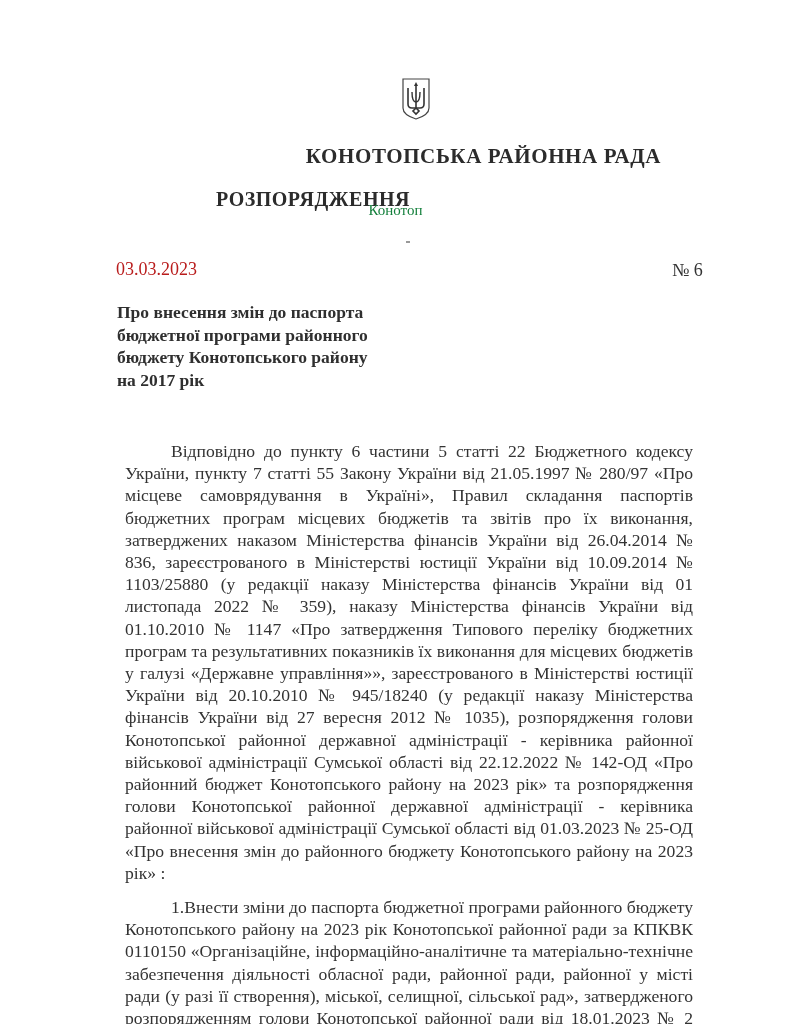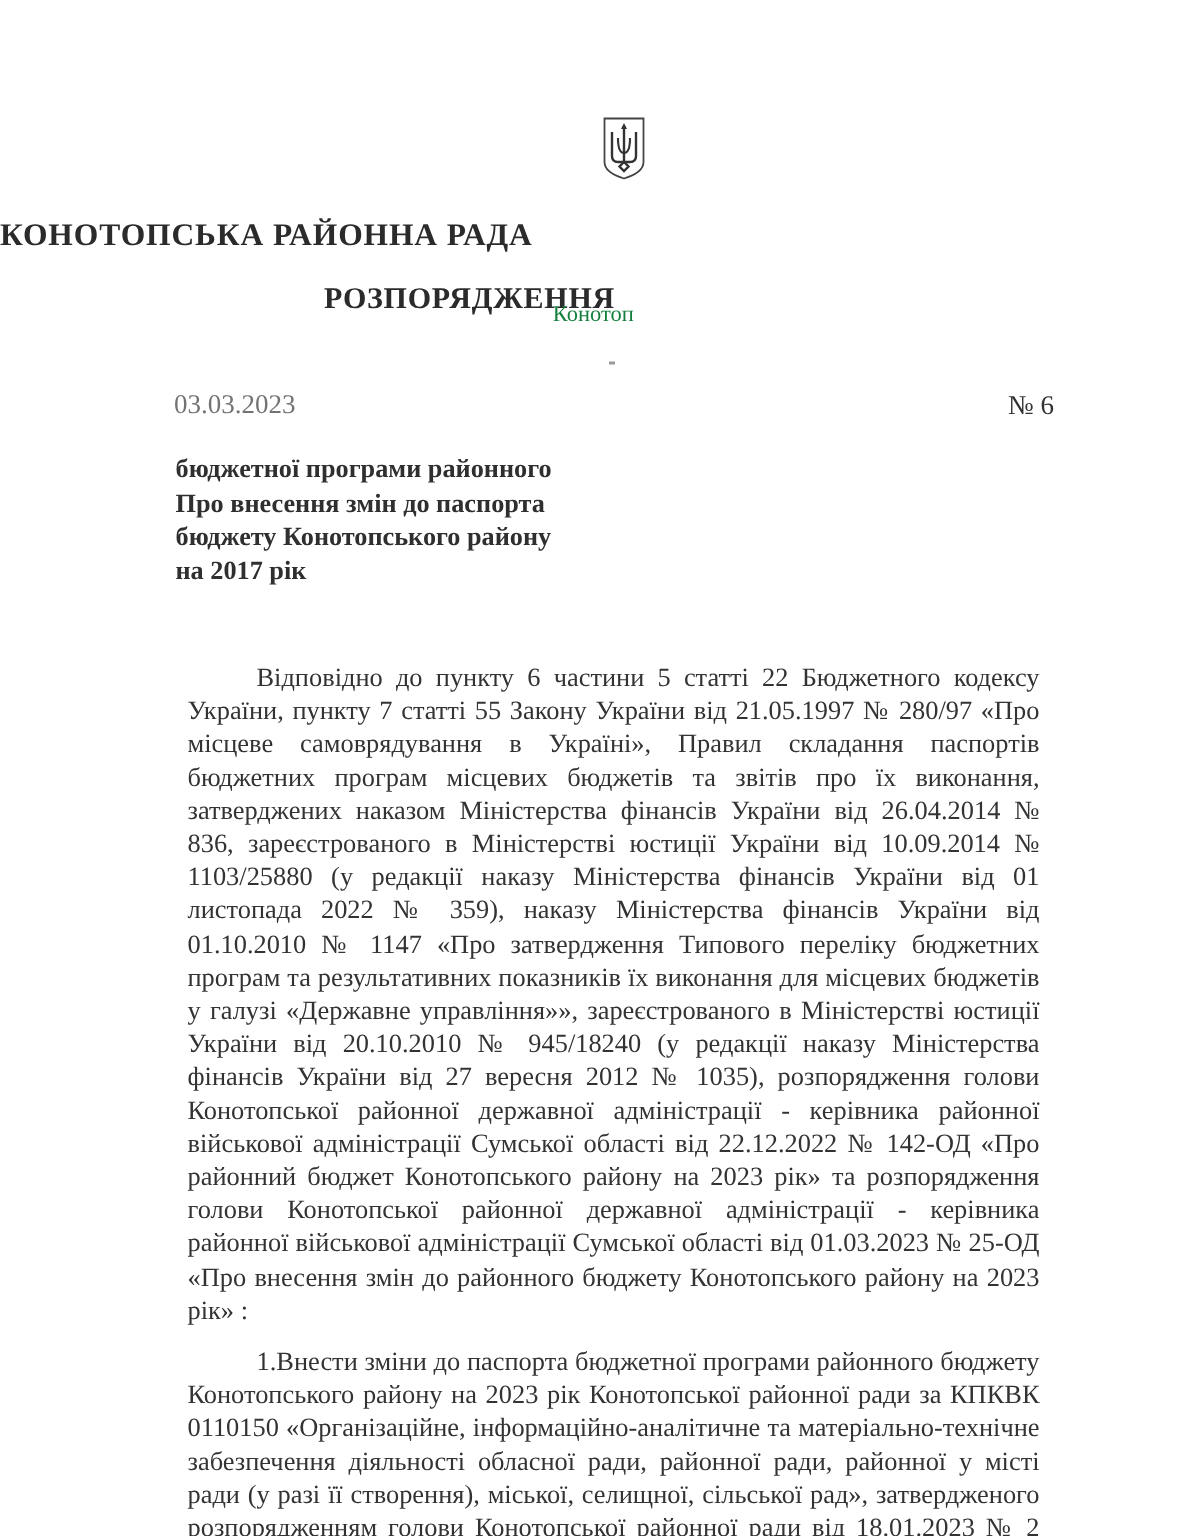--- a/index.html
+++ b/index.html
@@ -1,27 +1,27 @@
 <!DOCTYPE html>
 <html><head>
   <meta charset="utf-8">
   <style>
     html, body { margin: 0; padding: 0; background: #ffffff; }
     body { width: 791px; height: 1024px; overflow: hidden; position: relative;
            font-family: "Liberation Serif", "DejaVu Serif", serif; color: #2a2a2a; }
     .page { position: absolute; left: 0; top: 0; width: 791px; height: 1024px; }
     .emblem { position: absolute; left: 401px; top: 78px; width: 30px; height: 42px; }
-    .council { position: absolute; left: 0; width: 661px; top: 144px; text-align: left;
+    .council { position: absolute; left: 0; width: 661px; top: 144px; text-align: right;
                font-weight: bold; font-size: 21px; letter-spacing: 0.6px; color: #2b2b2b; }
     .doc-type { position: absolute; left: 0; width: 626px; top: 188px; text-align: center;
                 font-weight: bold; font-size: 20px; letter-spacing: 0.5px; color: #2b2b2b; }
     .city { position: absolute; left: 0; width: 791px; top: 202px; text-align: center;
             font-size: 15px; color: #15803d; }
     .dot-mark { position: absolute; left: 406px; top: 241px; width: 4px; height: 2px; background: #999; }
-    .date { position: absolute; left: 116px; top: 259px; font-size: 18px; color: #737373; }
+    .date { position: absolute; left: 116px; top: 259px; font-size: 18px; color: #b91c1c; }
     .number { position: absolute; left: 672px; top: 260px; font-size: 18px; color: #333; }
     .subject { position: absolute; left: 117px; top: 301px; width: 300px; font-weight: bold;
                font-size: 17.5px; line-height: 22.5px; color: #2f2f2f; }
     .body-text { position: absolute; left: 113px; top: 428px; width: 592px; font-size: 17.6px;
                  line-height: 22.2px; color: #333; text-align: justify; }
     .body-text p { margin: 12px; text-indent: 46px; }
     .body-text p.para2 { margin-top: 0; }
   </style>
 </head>
 <body>
@@ -38,22 +38,22 @@
 
   <div class="council">КОНОТОПСЬКА РАЙОННА РАДА</div>
   <div class="doc-type">РОЗПОРЯДЖЕННЯ</div>
   <div class="city">Конотоп</div>
   <div class="dot-mark"></div>
 
   <div class="date">03.03.2023</div>
   <div class="number">№ 6</div>
 
   <div class="subject">
+    <div>Про внесення змін до паспорта</div>
     <div>бюджетної програми районного</div>
-    <div>Про внесення змін до паспорта</div>
     <div>бюджету Конотопського району</div>
     <div>на 2017 рік</div>
   </div>
 
   <div class="body-text">
     <p>Відповідно до пункту 6 частини 5 статті 22 Бюджетного кодексу України, пункту 7 статті 55 Закону України від 21.05.1997 № 280/97 «Про місцеве самоврядування в Україні», Правил складання паспортів бюджетних програм місцевих бюджетів та звітів про їх виконання, затверджених наказом Міністерства фінансів України від 26.04.2014 № 836, зареєстрованого в Міністерстві юстиції України від 10.09.2014 № 1103/25880 (у редакції наказу Міністерства фінансів України від 01 листопада 2022 № 359), наказу Міністерства фінансів України від 01.10.2010 № 1147 «Про затвердження Типового переліку бюджетних програм та результативних показників їх виконання для місцевих бюджетів у галузі «Державне управління»», зареєстрованого в Міністерстві юстиції України від 20.10.2010 № 945/18240 (у редакції наказу Міністерства фінансів України від 27 вересня 2012 № 1035), розпорядження голови Конотопської районної державної адміністрації - керівника районної військової адміністрації Сумської області від 22.12.2022 № 142-ОД «Про районний бюджет Конотопського району на 2023 рік» та розпорядження голови Конотопської районної державної адміністрації - керівника районної військової адміністрації Сумської області від 01.03.2023 № 25-ОД «Про внесення змін до районного бюджету Конотопського району на 2023 рік» :</p>
     <p class="para2">1.Внести зміни до паспорта бюджетної програми районного бюджету Конотопського району на 2023 рік Конотопської районної ради за КПКВК 0110150 «Організаційне, інформаційно-аналітичне та матеріально-технічне забезпечення діяльності обласної ради, районної ради, районної у місті ради (у разі її створення), міської, селищної, сільської рад», затвердженого розпорядженням голови Конотопської районної ради від 18.01.2023 № 2 «Про затвердження паспорта бюджетної програми районного бюджету Конотопського району на 2023 рік» у редакції розпорядження голови Конотопської районної ради від 13.02.2023 № 3 "Про внесення змін до паспорта бюджетної програми районного бюджету Конотопського району на 2023 рік"</p>
   </div>
 
 </div>

